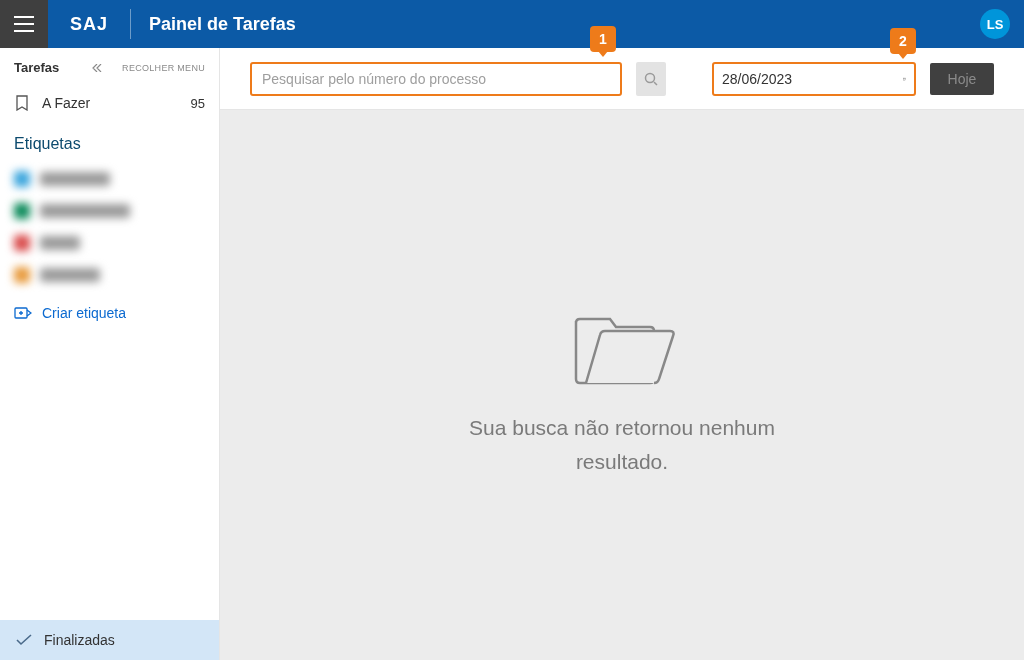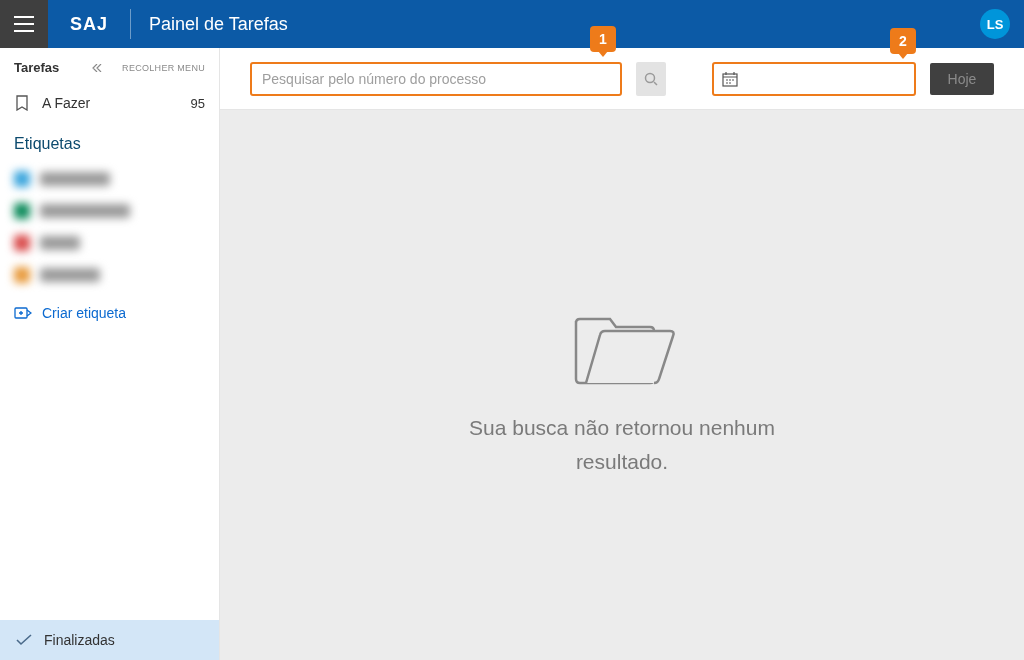--- a/index.html
+++ b/index.html
@@ -4,21 +4,21 @@
 <style>
   * { box-sizing: border-box; margin: 0; padding: 0; }
   html, body { width: 1024px; height: 660px; font-family: "Segoe UI", Arial, sans-serif; background: #f0f0f0; overflow: hidden; }
   
   
   .header { height: 48px; background: #0c5aa6; display: flex; align-items: center; color: #fff; }
   .hamburger { width: 48px; height: 48px; background: #3f3f3f; display: flex; align-items: center; justify-content: center; cursor: pointer; }
   .hamburger svg { width: 20px; height: 16px; }
   .brand { font-weight: 700; font-size: 18px; padding: 0 22px; letter-spacing: 1px; }
   .divider-v { width: 1px; height: 30px; background: rgba(255,255,255,0.4); }
-  .title { font-size: 18px; font-weight: 400; padding-left: 18px; }
+  .title { font-size: 18px; font-weight: 700; padding-left: 18px; }
   .header-spacer { flex: 1; }
   .avatar { width: 30px; height: 30px; border-radius: 50%; background: #0095da; color: #fff; display: flex; align-items: center; justify-content: center; font-size: 13px; font-weight: 600; margin-right: 14px; }
   
   
   .body { display: flex; height: calc(100% - 48px); }
   
   
   .sidebar { width: 220px; background: #fff; display: flex; flex-direction: column; border-right: 1px solid #e5e5e5; }
   .sidebar-top { display: flex; align-items: center; justify-content: space-between; padding: 12px 14px 10px 14px; }
   .sidebar-top-title { font-size: 13px; font-weight: 600; color: #333; }
@@ -151,20 +151,21 @@
       </div>
       <div class="search-btn">
         <svg viewBox="0 0 14 14">
             <circle cx="6" cy="6" r="4.5" fill="none" stroke="#9a9a9a" stroke-width="1.5"></circle>
             <path d="M10 10l3 3" stroke="#9a9a9a" stroke-width="1.5"></path>
           </svg>
       </div>
       <div class="toolbar-spacer"></div>
       <div class="date-wrap">
         <div class="callout" style="right: -2px;">2</div>
+        <input class="date-input" value="28/06/2023" style="">
         <svg class="cal-icon" viewBox="0 0 16 16">
           <rect x="1" y="3" width="14" height="12" fill="none" stroke="#555" stroke-width="1.2"></rect>
           <path d="M1 6h14M4 1v3M12 1v3" stroke="#555" stroke-width="1.2"></path>
           <path d="M4 9h2M7 9h2M10 9h2M4 12h2M7 12h2" stroke="#555" stroke-width="1"></path>
         </svg>
       </div>
       <div class="hoje-btn">Hoje</div>
     </div>
 
     <div class="empty">

